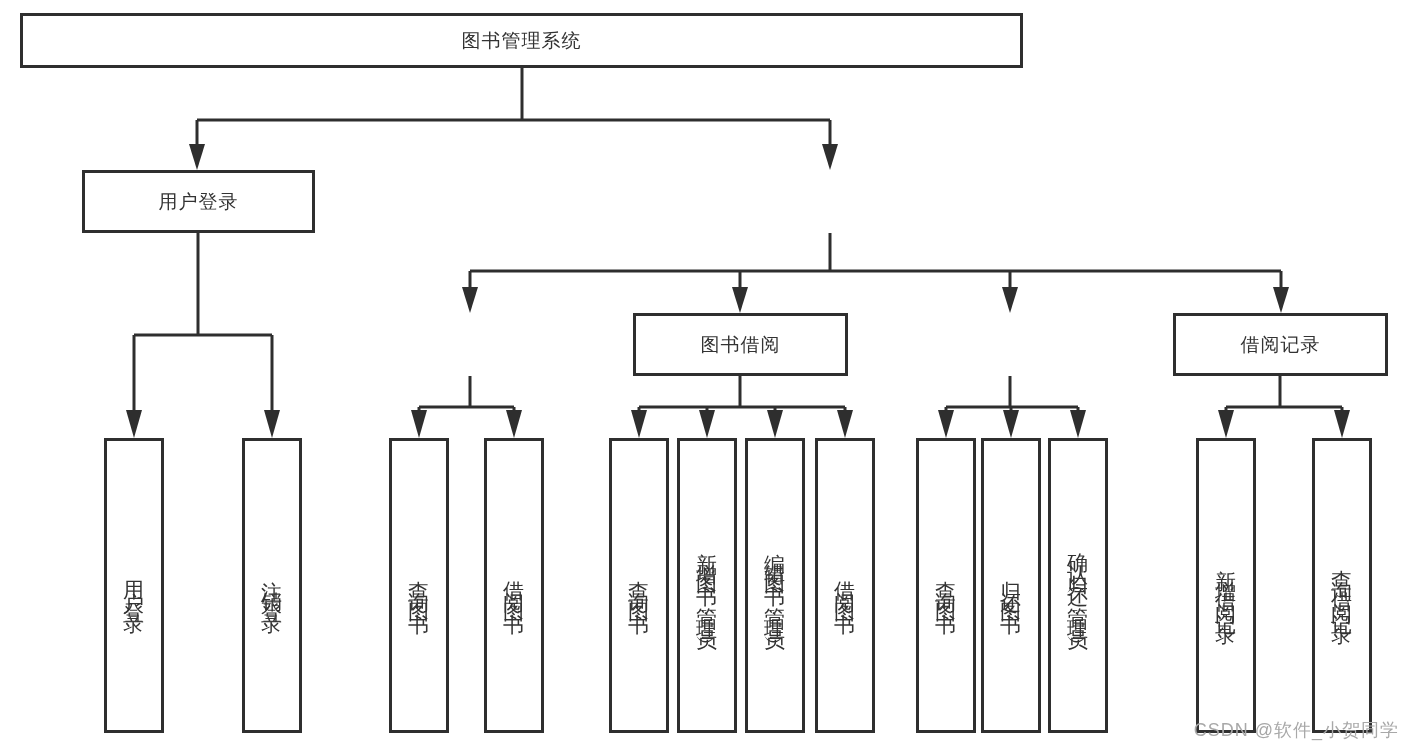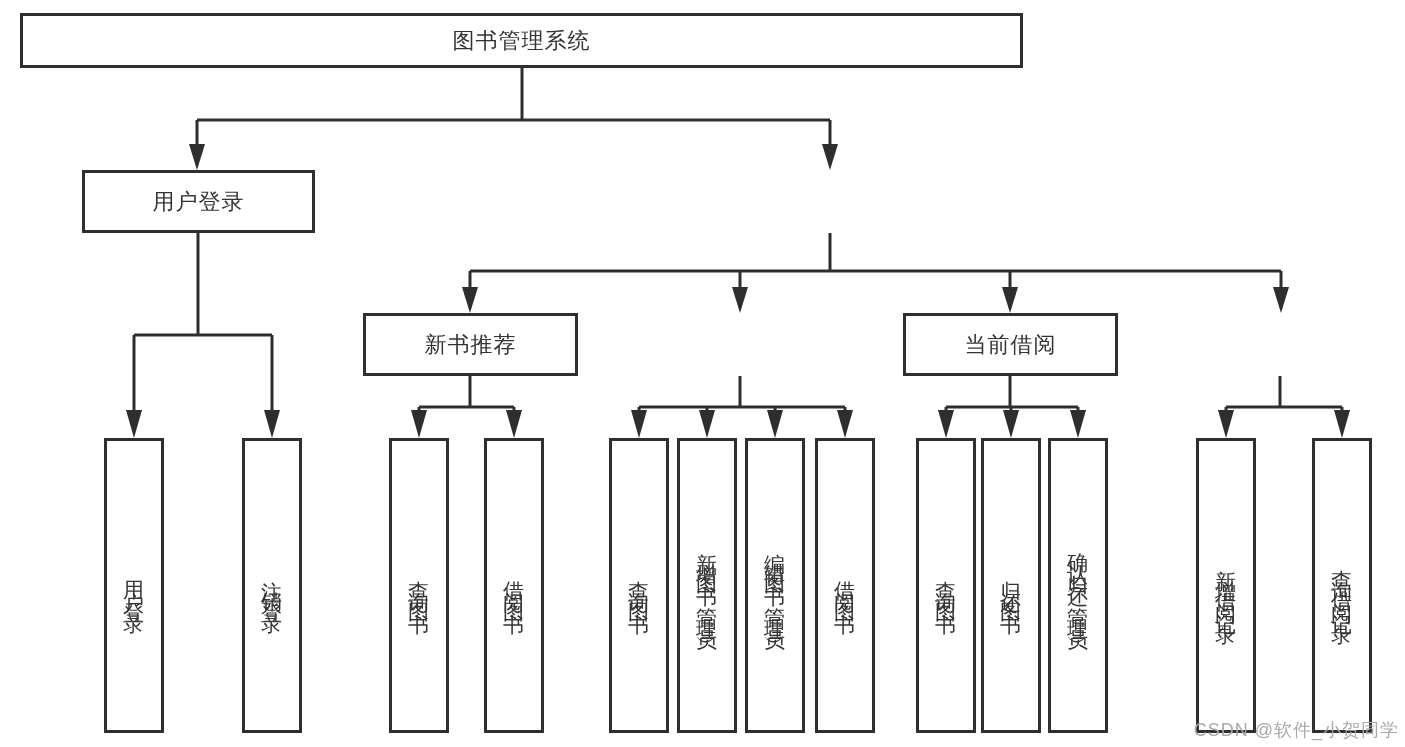--- a/index.html
+++ b/index.html
@@ -34,21 +34,21 @@
   }
   .box {
     position: absolute;
     box-sizing: border-box;
     background: #ffffff;
     border: 3px solid #2f2f2f;
     display: flex;
     align-items: center;
     justify-content: center;
     z-index: 2;
-    font-size: 22px;
+    font-size: 19px;
     letter-spacing: 1px;
     color: #333333;
     white-space: nowrap;
   }
   .leaf {
     font-size: 21px;
   }
   .leaf .vtext {
     writing-mode: vertical-rl;
     text-orientation: mixed;
@@ -144,22 +144,22 @@
         <polygon points="1218,410 1234,410 1226,438"></polygon>
       <path d="M1342 407 V414"></path>
         <polygon points="1334,410 1350,410 1342,438"></polygon>
     </g>
   </svg>
 
   <div class="box" style="left:20px; top:13px; width:1003px; height:55px;">图书管理系统</div>
 
   <div class="box" style="left:82px; top:170px; width:233px; height:63px;">用户登录</div>
 
-  <div class="box" style="left:363px; top:313px; width:215px; height:63px;">新书推荐</div>
-  <div class="box" style="left:903px; top:313px; width:215px; height:63px;">当前借阅</div>
+  <div class="box" style="left:633px; top:313px; width:215px; height:63px;">图书借阅</div>
+  <div class="box" style="left:1173px; top:313px; width:215px; height:63px;">借阅记录</div>
 
   <div class="box leaf" style="left:104px; top:438px; width:60px; height:295px;">
     <span class="vtext">用户登录</span>
   </div>
   <div class="box leaf" style="left:242px; top:438px; width:60px; height:295px;">
     <span class="vtext">注销登录</span>
   </div>
 
   <div class="box leaf" style="left:389px; top:438px; width:60px; height:295px;">
     <span class="vtext">查询图书</span>

